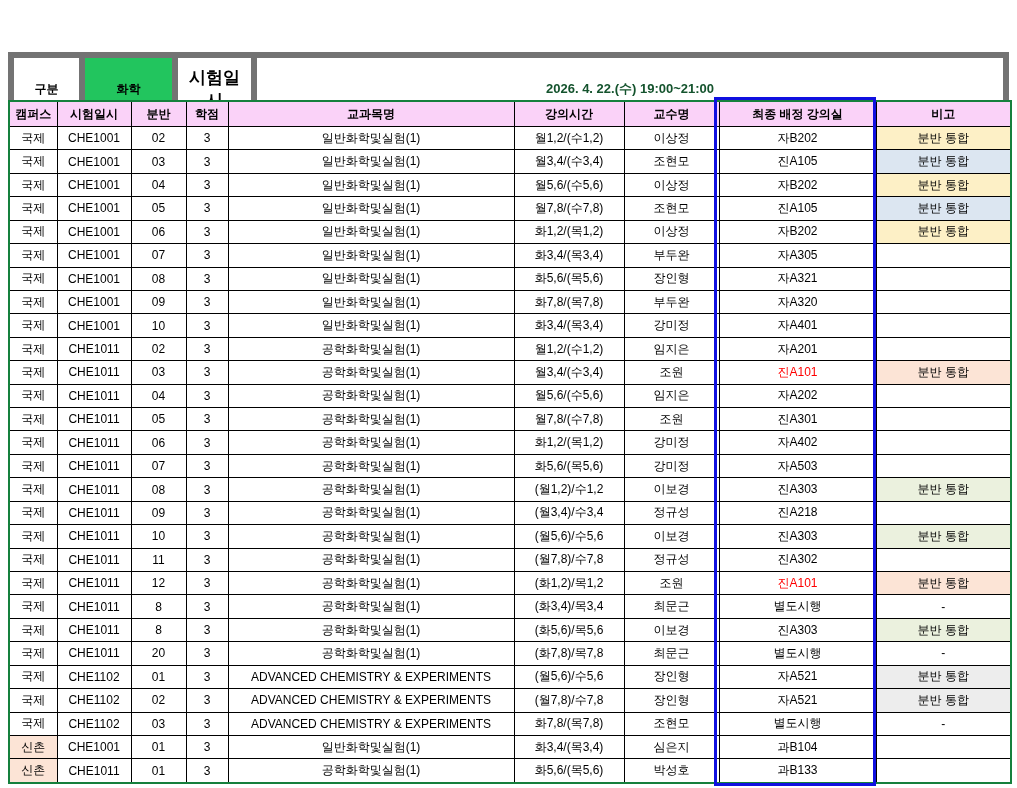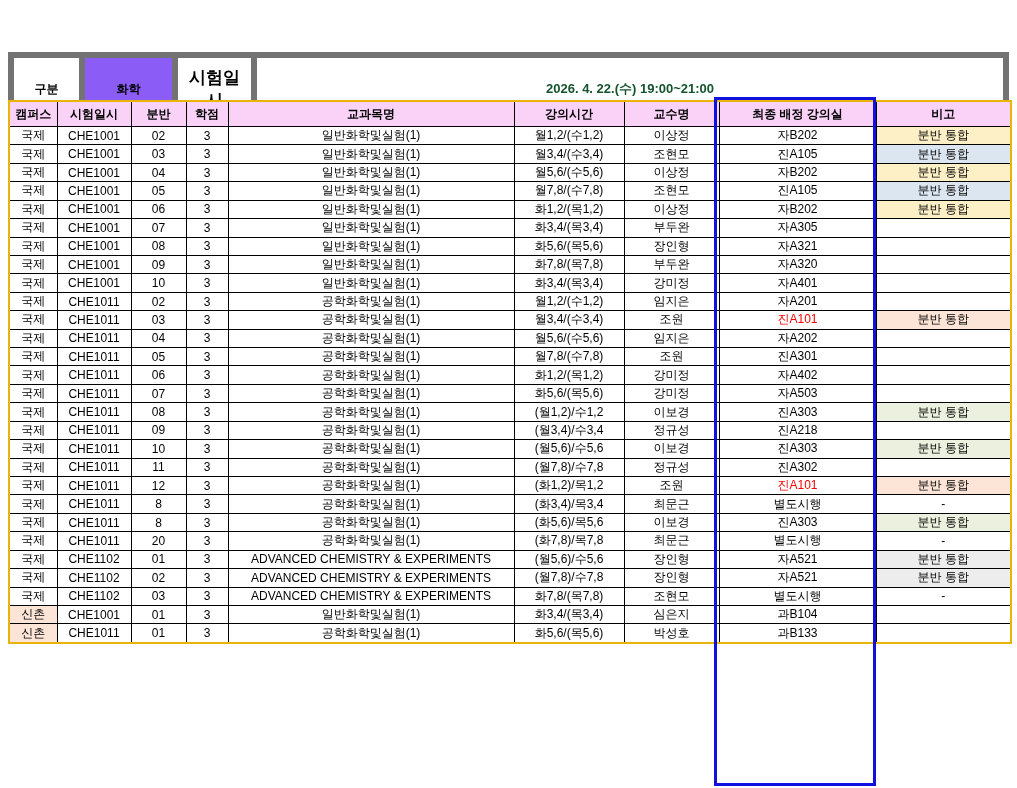--- a/index.html
+++ b/index.html
@@ -35,29 +35,29 @@
     border-bottom-width: 3px;
     font-size: 12px;
   }
   .info-table td {
     border: 6px solid #737373;
     text-align: center; vertical-align: middle;
     font-weight: bold;
     padding: 8px;
   }
   .info-table .c-type    { width: 49px; }
-  .info-table .c-subject { width: 71px; background: #8b5cf6; }
+  .info-table .c-subject { width: 71px; background: #22c55e; }
   .info-table .c-dtlabel { width: 57px; font-size: 17px; }
   .info-table .c-dtvalue { color: #14532d; font-size: 13px; }
   
   .main-table {
     position: absolute;
     left: 8px; top: 100px;
-    width: 1002px; height: 544px;
-    border: 2px solid #eab308;
+    width: 1002px; height: 684px;
+    border: 2px solid #15803d;
     font-size: 12px;
   }
   .main-table th, .main-table td {
     border: 1px solid #000;
     text-align: center; vertical-align: middle;
     padding: 0 2px;
     overflow: hidden; white-space: nowrap;
   }
   .main-table th {
     background: #FAD2F8;

